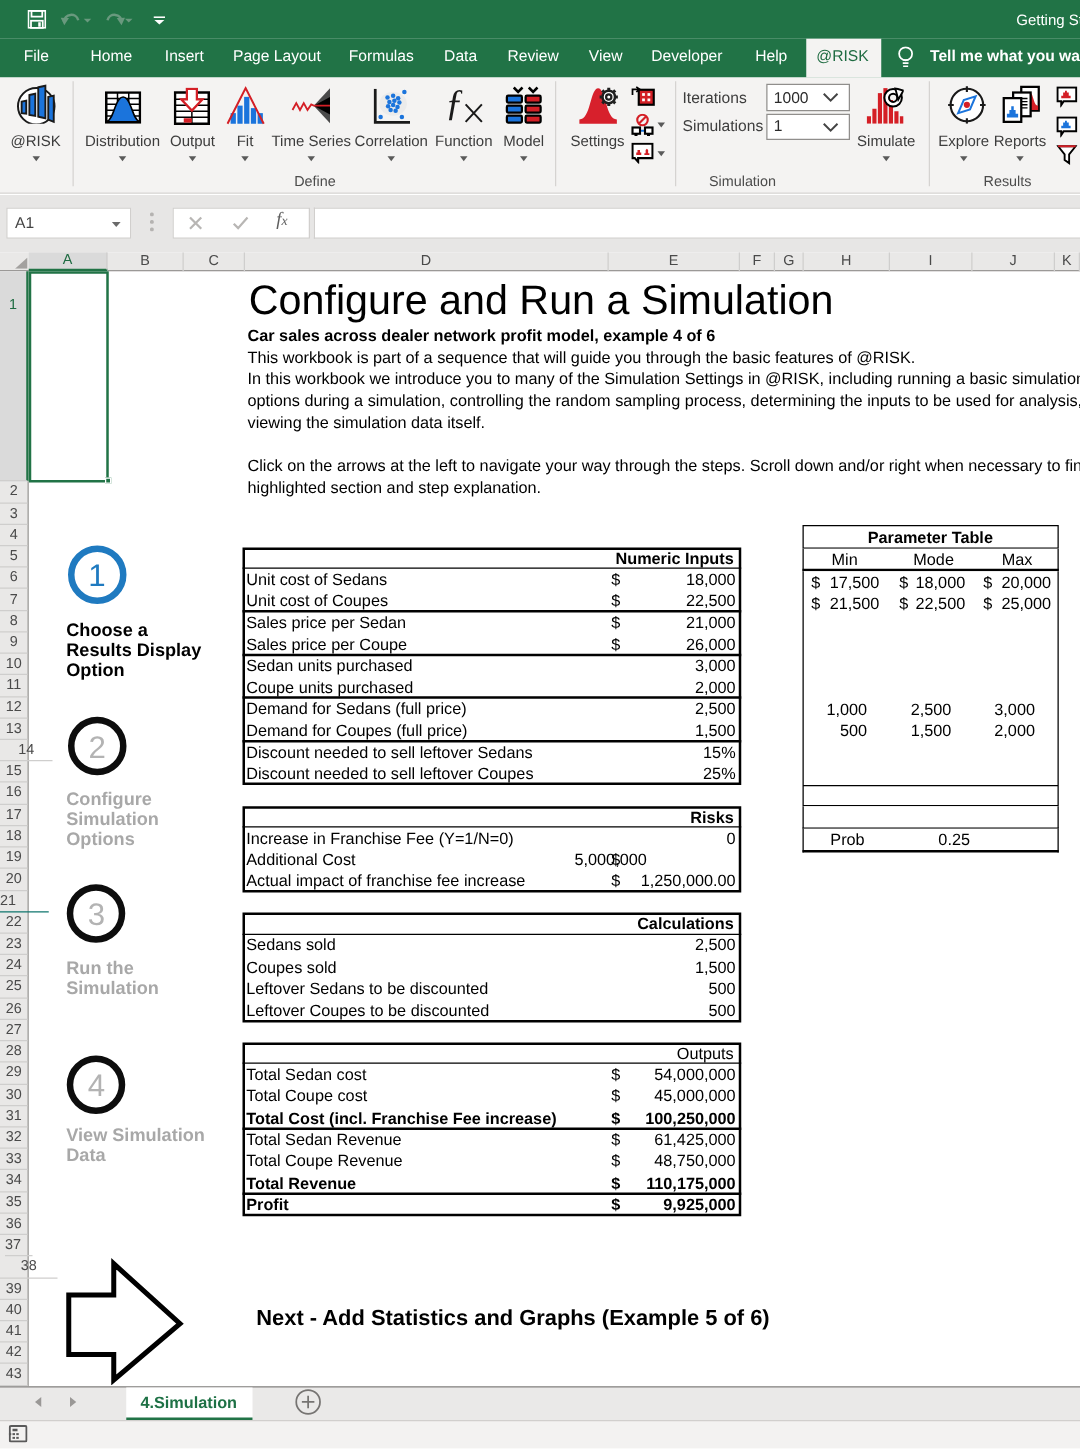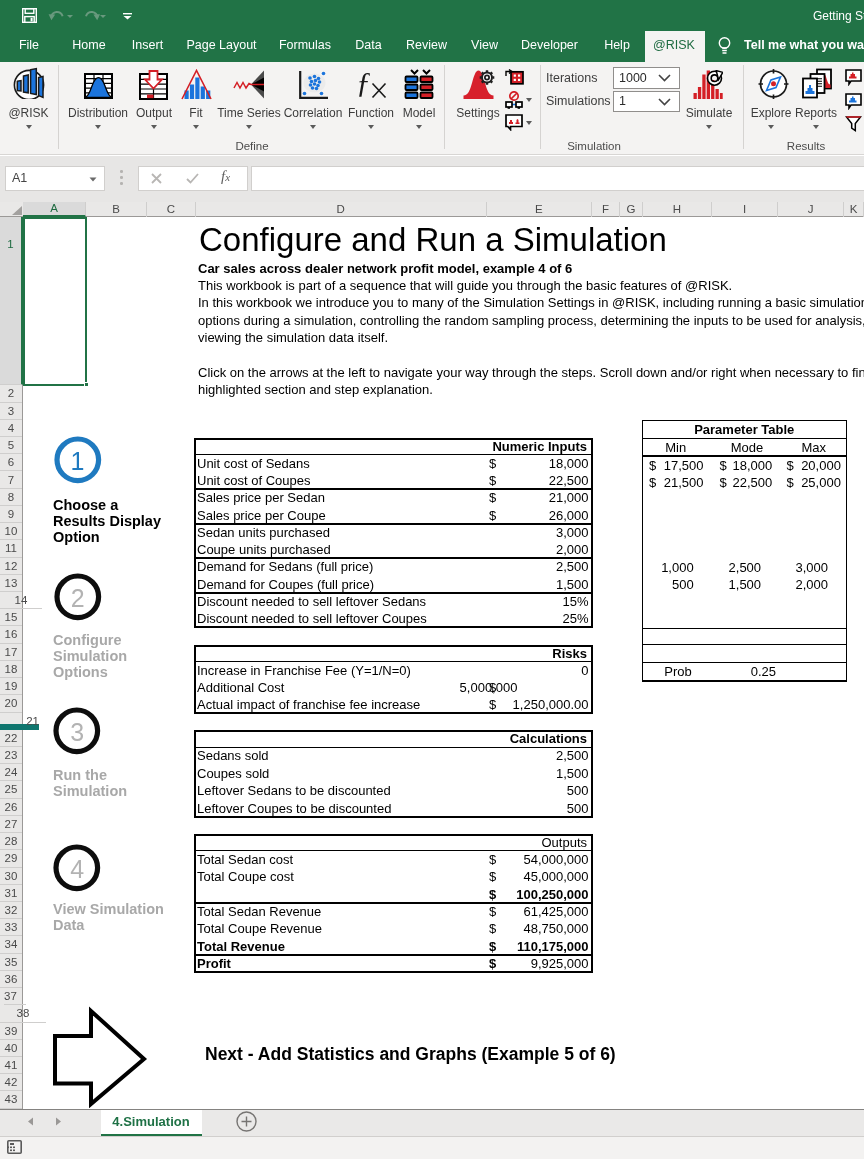--- a/index.html
+++ b/index.html
@@ -303,21 +303,21 @@
 <div class="ab" style="left:0;top:540.38px;width:22px;height:17.22px;border-bottom:1px solid #cfcecd;font-size:11.5px;color:#4a4a4a;text-align:center;line-height:17.22px">11</div>
 <div class="ab" style="left:0;top:557.60px;width:22px;height:17.22px;border-bottom:1px solid #cfcecd;font-size:11.5px;color:#4a4a4a;text-align:center;line-height:17.22px">12</div>
 <div class="ab" style="left:0;top:574.82px;width:22px;height:17.22px;border-bottom:1px solid #cfcecd;font-size:11.5px;color:#4a4a4a;text-align:center;line-height:17.22px">13</div>
 <div class="ab" style="left:0;top:592.04px;width:42px;height:17.22px;border-bottom:1px solid #cfcecd;font-size:11.5px;color:#4a4a4a;text-align:center;line-height:17.22px">14</div>
 <div class="ab" style="left:0;top:609.26px;width:22px;height:17.22px;border-bottom:1px solid #cfcecd;font-size:11.5px;color:#4a4a4a;text-align:center;line-height:17.22px">15</div>
 <div class="ab" style="left:0;top:626.48px;width:22px;height:17.22px;border-bottom:1px solid #cfcecd;font-size:11.5px;color:#4a4a4a;text-align:center;line-height:17.22px">16</div>
 <div class="ab" style="left:0;top:643.70px;width:22px;height:17.22px;border-bottom:1px solid #cfcecd;font-size:11.5px;color:#4a4a4a;text-align:center;line-height:17.22px">17</div>
 <div class="ab" style="left:0;top:660.92px;width:22px;height:17.22px;border-bottom:1px solid #cfcecd;font-size:11.5px;color:#4a4a4a;text-align:center;line-height:17.22px">18</div>
 <div class="ab" style="left:0;top:678.14px;width:22px;height:17.22px;border-bottom:1px solid #cfcecd;font-size:11.5px;color:#4a4a4a;text-align:center;line-height:17.22px">19</div>
 <div class="ab" style="left:0;top:695.36px;width:22px;height:17.22px;border-bottom:1px solid #cfcecd;font-size:11.5px;color:#4a4a4a;text-align:center;line-height:17.22px">20</div>
-<div class="ab" style="left:0;top:712.58px;width:39px;height:17.22px;border-bottom:6px solid #0f766e;font-size:11.5px;color:#4a4a4a;text-align:right;line-height:17.22px">21</div>
+<div class="ab" style="left:0;top:712.58px;width:39px;height:17.22px;border-bottom:1px solid #0f766e;font-size:11.5px;color:#4a4a4a;text-align:left;line-height:17.22px">21</div>
 <div class="ab" style="left:0;top:729.80px;width:22px;height:17.22px;border-bottom:1px solid #cfcecd;font-size:11.5px;color:#4a4a4a;text-align:center;line-height:17.22px">22</div>
 <div class="ab" style="left:0;top:747.02px;width:22px;height:17.22px;border-bottom:1px solid #cfcecd;font-size:11.5px;color:#4a4a4a;text-align:center;line-height:17.22px">23</div>
 <div class="ab" style="left:0;top:764.24px;width:22px;height:17.22px;border-bottom:1px solid #cfcecd;font-size:11.5px;color:#4a4a4a;text-align:center;line-height:17.22px">24</div>
 <div class="ab" style="left:0;top:781.46px;width:22px;height:17.22px;border-bottom:1px solid #cfcecd;font-size:11.5px;color:#4a4a4a;text-align:center;line-height:17.22px">25</div>
 <div class="ab" style="left:0;top:798.68px;width:22px;height:17.22px;border-bottom:1px solid #cfcecd;font-size:11.5px;color:#4a4a4a;text-align:center;line-height:17.22px">26</div>
 <div class="ab" style="left:0;top:815.90px;width:22px;height:17.22px;border-bottom:1px solid #cfcecd;font-size:11.5px;color:#4a4a4a;text-align:center;line-height:17.22px">27</div>
 <div class="ab" style="left:0;top:833.12px;width:22px;height:17.22px;border-bottom:1px solid #cfcecd;font-size:11.5px;color:#4a4a4a;text-align:center;line-height:17.22px">28</div>
 <div class="ab" style="left:0;top:850.34px;width:22px;height:17.22px;border-bottom:1px solid #cfcecd;font-size:11.5px;color:#4a4a4a;text-align:center;line-height:17.22px">29</div>
 <div class="ab" style="left:0;top:867.56px;width:22px;height:17.22px;border-bottom:1px solid #cfcecd;font-size:11.5px;color:#4a4a4a;text-align:center;line-height:17.22px">30</div>
 <div class="ab" style="left:0;top:884.78px;width:22px;height:17.22px;border-bottom:1px solid #cfcecd;font-size:11.5px;color:#4a4a4a;text-align:center;line-height:17.22px">31</div>
@@ -418,34 +418,35 @@
 <div class="ab" style="left:388.5px;top:799.9px;width:200px;height:17.6px;line-height:17.6px;font-size:13px;text-align:right">500</div>
 <div class="ab" style="left:194px;top:746.6px;width:399px;height:1px;background:#000"></div>
 <div class="ab" style="left:194px;top:833.5px;width:399px;height:139.0px;border:2px solid #000;background:#fff"></div>
 <div class="ab" style="left:194px;top:833.5px;width:393px;height:17.4px;line-height:17.4px;font-size:13px;font-weight:normal;text-align:right">Outputs</div>
 <div class="ab" style="left:197px;top:850.9px;height:17.4px;line-height:17.4px;font-size:13px;white-space:nowrap">Total Sedan cost</div>
 <div class="ab" style="left:489px;top:850.9px;height:17.4px;line-height:17.4px;font-size:13px;">$</div>
 <div class="ab" style="left:388.5px;top:850.9px;width:200px;height:17.4px;line-height:17.4px;font-size:13px;text-align:right">54,000,000</div>
 <div class="ab" style="left:197px;top:868.2px;height:17.4px;line-height:17.4px;font-size:13px;white-space:nowrap">Total Coupe cost</div>
 <div class="ab" style="left:489px;top:868.2px;height:17.4px;line-height:17.4px;font-size:13px;">$</div>
 <div class="ab" style="left:388.5px;top:868.2px;width:200px;height:17.4px;line-height:17.4px;font-size:13px;text-align:right">45,000,000</div>
+<div class="ab" style="left:197px;top:885.6px;height:17.4px;line-height:17.4px;font-size:13px;font-weight:bold;white-space:nowrap">Total Cost (incl. Franchise Fee increase)</div>
 <div class="ab" style="left:489px;top:885.6px;height:17.4px;line-height:17.4px;font-size:13px;font-weight:bold;">$</div>
 <div class="ab" style="left:388.5px;top:885.6px;width:200px;height:17.4px;line-height:17.4px;font-size:13px;font-weight:bold;text-align:right">100,250,000</div>
 <div class="ab" style="left:197px;top:903.0px;height:17.4px;line-height:17.4px;font-size:13px;white-space:nowrap">Total Sedan Revenue</div>
 <div class="ab" style="left:489px;top:903.0px;height:17.4px;line-height:17.4px;font-size:13px;">$</div>
 <div class="ab" style="left:388.5px;top:903.0px;width:200px;height:17.4px;line-height:17.4px;font-size:13px;text-align:right">61,425,000</div>
 <div class="ab" style="left:197px;top:920.4px;height:17.4px;line-height:17.4px;font-size:13px;white-space:nowrap">Total Coupe Revenue</div>
 <div class="ab" style="left:489px;top:920.4px;height:17.4px;line-height:17.4px;font-size:13px;">$</div>
 <div class="ab" style="left:388.5px;top:920.4px;width:200px;height:17.4px;line-height:17.4px;font-size:13px;text-align:right">48,750,000</div>
 <div class="ab" style="left:197px;top:937.8px;height:17.4px;line-height:17.4px;font-size:13px;font-weight:bold;white-space:nowrap">Total Revenue</div>
 <div class="ab" style="left:489px;top:937.8px;height:17.4px;line-height:17.4px;font-size:13px;font-weight:bold;">$</div>
 <div class="ab" style="left:388.5px;top:937.8px;width:200px;height:17.4px;line-height:17.4px;font-size:13px;font-weight:bold;text-align:right">110,175,000</div>
 <div class="ab" style="left:197px;top:955.1px;height:17.4px;line-height:17.4px;font-size:13px;font-weight:bold;white-space:nowrap">Profit</div>
 <div class="ab" style="left:489px;top:955.1px;height:17.4px;line-height:17.4px;font-size:13px;font-weight:bold;">$</div>
-<div class="ab" style="left:388.5px;top:955.1px;width:200px;height:17.4px;line-height:17.4px;font-size:13px;font-weight:normal;text-align:right">9,925,000</div>
+<div class="ab" style="left:388.5px;top:955.1px;width:200px;height:17.4px;line-height:17.4px;font-size:13px;font-weight:bold;text-align:right">9,925,000</div>
 <div class="ab" style="left:194px;top:850.4px;width:399px;height:1px;background:#000"></div>
 <div class="ab" style="left:194px;top:902.0px;width:399px;height:2px;background:#000"></div>
 <div class="ab" style="left:194px;top:954.1px;width:399px;height:2px;background:#000"></div>
 <div class="ab" style="left:642px;top:419.5px;width:204.5px;height:19px;border:1.5px solid #000;background:#fff"></div>
 <div class="ab" style="left:642px;top:419.5px;width:204.5px;height:19px;line-height:19px;font-size:13px;font-weight:bold;text-align:center">Parameter Table</div>
 <div class="ab" style="left:642px;top:438.5px;width:204.5px;height:18.5px;border-left:1.5px solid #000;border-right:1.5px solid #000;border-bottom:2px solid #000;background:#fff"></div>
 <div class="ab" style="left:635.7px;top:438.5px;width:80px;height:18px;line-height:18px;font-size:13px;text-align:center">Min</div>
 <div class="ab" style="left:706.9px;top:438.5px;width:80px;height:18px;line-height:18px;font-size:13px;text-align:center">Mode</div>
 <div class="ab" style="left:773.7px;top:438.5px;width:80px;height:18px;line-height:18px;font-size:13px;text-align:center">Max</div>
 <div class="ab" style="left:642px;top:457px;width:204.5px;height:170.5px;border-left:1.5px solid #000;border-right:1.5px solid #000;background:#fff"></div>

